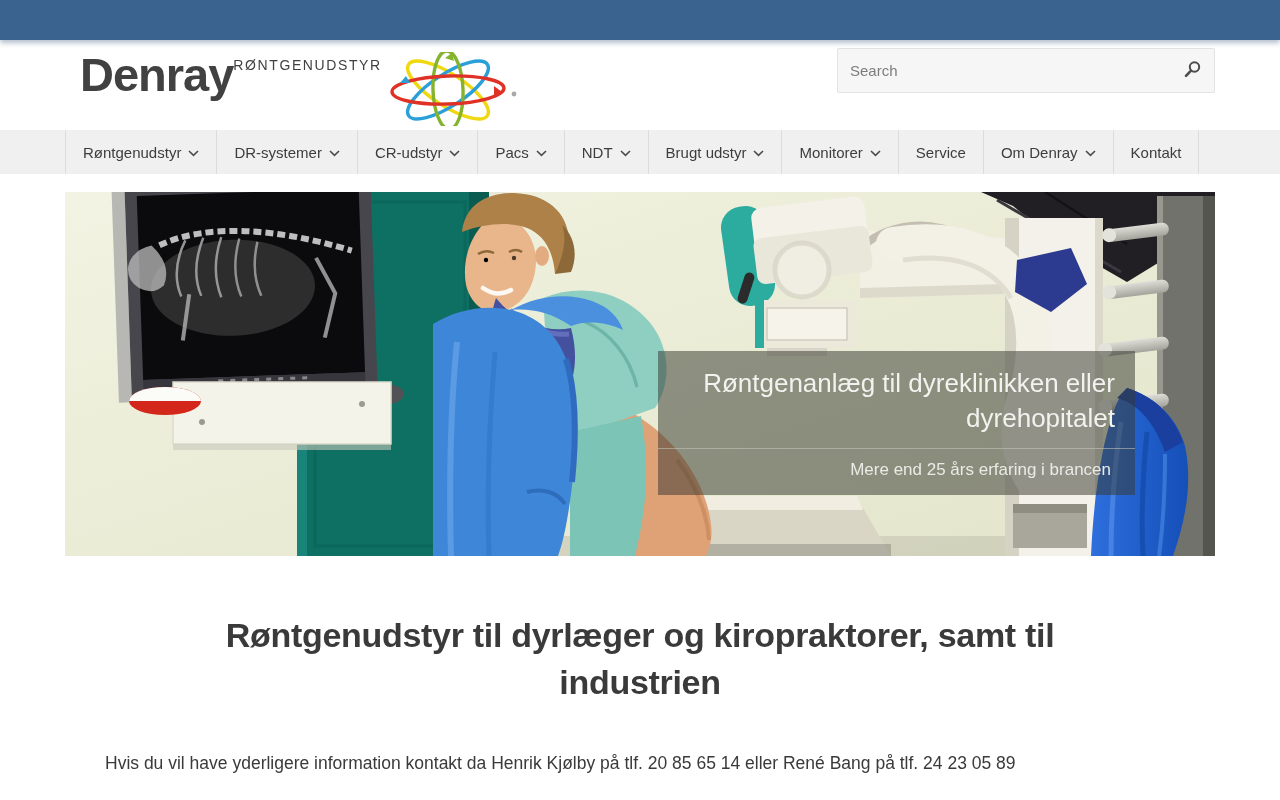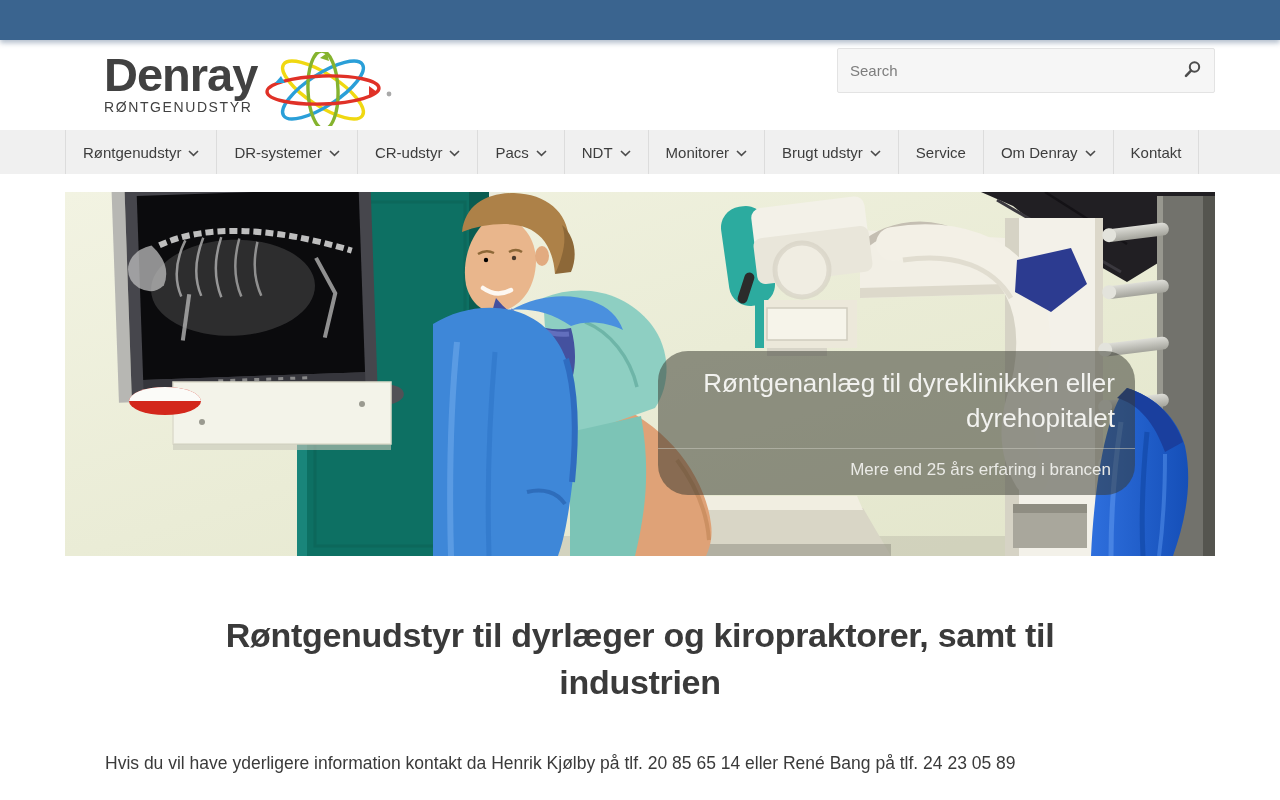--- a/index.html
+++ b/index.html
@@ -18,21 +18,21 @@
     box-shadow: 0 3px 5px rgba(88,112,145,0.45);
     position: relative; z-index: 10;
   }
 
   
   .header-inner {
     height: 90px; display: flex; justify-content: space-between;
     align-items: flex-start;
   }
   .logo { display: flex; align-items: flex-start; margin-left: 15px; margin-top: 14px; cursor: pointer; }
-  .logo-text { display: flex; flex-direction: column; margin-left: 24px; }
+  .logo-text { display: flex; flex-direction: row; }
   .logo-title {
     font-size: 47px; line-height: 42px; font-weight: bold;
     color: #414141; letter-spacing: -1px;
   }
   .logo-sub {
     font-size: 14px; letter-spacing: 1.6px; color: #414141; margin-top: 3px;
   }
   .logo-atom { margin-left: 4px; margin-top: -2px; }
 
   .search-form { position: relative; width: 378px; margin-top: 8px; }
@@ -61,21 +61,21 @@
   }
   .nav-item:first-child { border-left: 1px solid #dcdcdc; }
   .chev { display: inline-flex; margin-top: 2px; }
 
   
   .hero { margin-top: 18px; position: relative; }
   .hero svg { display: block; }
   .hero-overlay {
     position: absolute; left: 593px; top: 159px; width: 477px;
     background: rgba(56, 58, 48, 0.52);
-    color: #f2f2ef; text-align: right; border-radius: 30px;
+    color: #f2f2ef; text-align: right;
   }
   .hero-title {
     font-size: 26px; line-height: 1.34; font-weight: normal;
     padding: 15px 20px 12px 18px; white-space: pre-line; margin: 0;
   }
   .hero-sub {
     font-size: 17px; padding: 11px 24px 15px 18px;
     border-top: 1px solid rgba(200,200,190,0.55); color: #eaeae6; margin: 0;
   }
 
@@ -168,29 +168,29 @@
       </li>
       <li class="nav-item">
         <span>NDT</span>
         <span class="chev">
             <svg width="11" height="7" viewBox="0 0 11 7">
               <polyline points="1,1 5.5,5.3 10,1" fill="none" stroke="#4c4c4c" stroke-width="1.6"></polyline>
             </svg>
           </span>
       </li>
       <li class="nav-item">
+        <span>Brugt udstyr</span>
+        <span class="chev">
+            <svg width="11" height="7" viewBox="0 0 11 7">
+              <polyline points="1,1 5.5,5.3 10,1" fill="none" stroke="#4c4c4c" stroke-width="1.6"></polyline>
+            </svg>
+          </span>
+      </li>
+      <li class="nav-item">
         <span>Monitorer</span>
-        <span class="chev">
-            <svg width="11" height="7" viewBox="0 0 11 7">
-              <polyline points="1,1 5.5,5.3 10,1" fill="none" stroke="#4c4c4c" stroke-width="1.6"></polyline>
-            </svg>
-          </span>
-      </li>
-      <li class="nav-item">
-        <span>Brugt udstyr</span>
         <span class="chev">
             <svg width="11" height="7" viewBox="0 0 11 7">
               <polyline points="1,1 5.5,5.3 10,1" fill="none" stroke="#4c4c4c" stroke-width="1.6"></polyline>
             </svg>
           </span>
       </li>
       <li class="nav-item">
         <span>Service</span>
       </li>
       <li class="nav-item">

